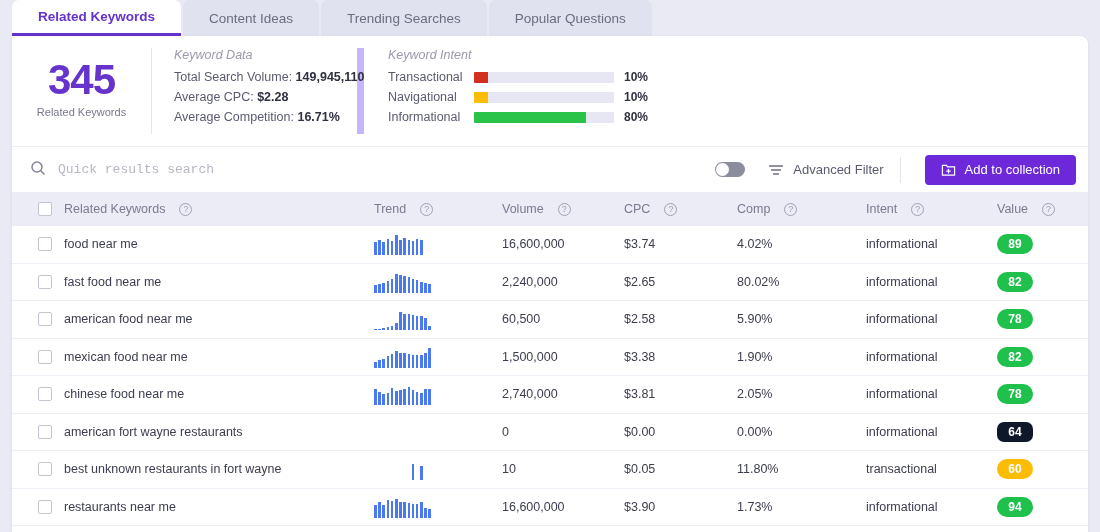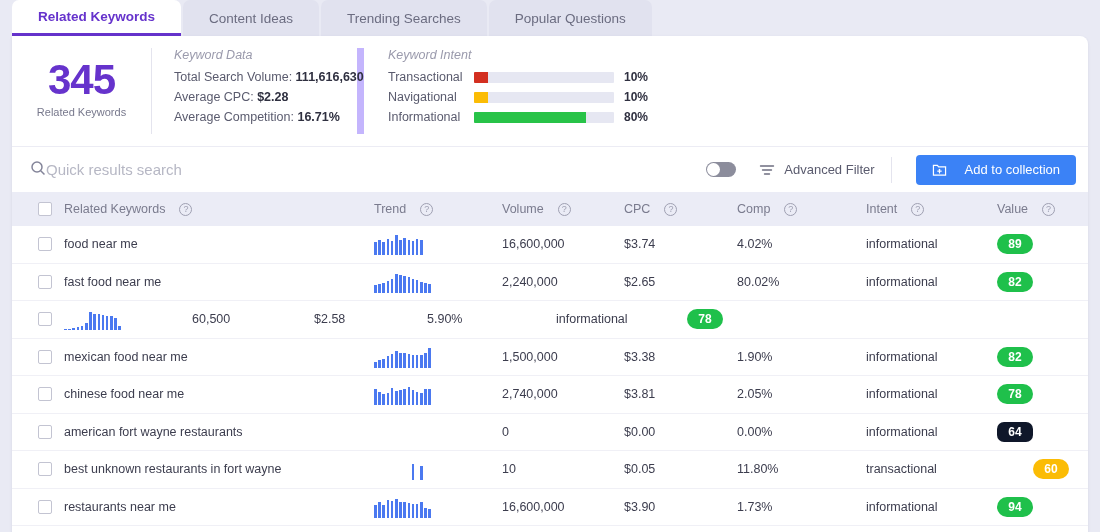--- a/index.html
+++ b/index.html
@@ -74,23 +74,23 @@
   .intent-pct { font-size: 12px; color: #2f3040; font-weight: bold; }
 
   
   .toolbar {
     position: relative; height: 46px;
     border-top: 1px solid #ececf4;
     display: flex; align-items: center; padding: 0 12px 0 18px;
   }
   .search-wrap { display: flex; align-items: center; flex: 1; }
   .search-input {
-    border: none; outline: none; font-size: 15px; color: #3c3d4e;
-    width: 420px; background: transparent;
-    font-family: Liberation Sans, sans-serif;
+    border: none; outline: none; font-size: 13px; color: #3c3d4e;
+    width: 420px; margin-left: 12px; background: transparent;
+    font-family: Liberation Mono, monospace;
   }
   .search-input::placeholder { color: #b6b7c4; }
 
   .toggle {
     width: 30px; height: 15px; border-radius: 8px; background: #8c8d9c;
     position: relative; cursor: pointer; margin-right: 14px;
   }
   .toggle .knob {
     position: absolute; left: 1px; top: 1px;
     width: 13px; height: 13px; border-radius: 50%; background: #fff;
@@ -99,23 +99,23 @@
   .filter-btn span { font-size: 13px; color: #5a5b6e; margin-left: 9px; }
   .divider-v { width: 1px; height: 26px; background: #e4e4ee; margin: 0 14px 0 2px; }
 
   .btn-export {
     display: flex; align-items: center; gap: 9px;
     height: 30px; padding: 0 14px;
     border: 1px solid #7d4fe0; border-radius: 4px;
     color: #6633cc; font-size: 13px; background: #fff; cursor: pointer;
   }
   .btn-add {
-    display: flex; align-items: center; gap: 18px;
+    display: flex; align-items: center; gap: 9px;
     height: 30px; padding: 0 16px; margin-left: 10px;
-    background: #3b82f6; border-radius: 4px;
+    background: #6d28d9; border-radius: 4px;
     color: #fff; font-size: 13px; cursor: pointer; border: none;
     font-family: "Liberation Sans", sans-serif;
   }
 
   
   .thead {
     display: flex; align-items: center; height: 34px;
     background: #ebecf6; color: #7a7b8e; font-size: 12.5px;
   }
   .trow {
@@ -176,21 +176,21 @@
 
     <div class="summary">
       <div class="kw-count">
         <div class="num">345</div>
         <div class="lbl">Related Keywords</div>
       </div>
 
       <div class="kw-data">
         <div class="sec-title">Keyword Data</div>
         <div id="kw-data-rows">
-            <div class="kv"><span>Total Search Volume:</span> <b>111,616,630</b></div>
+            <div class="kv"><span>Total Search Volume:</span> <b>149,945,110</b></div>
             <div class="kv"><span>Average CPC:</span> <b>$2.28</b></div>
             <div class="kv"><span>Average Competition:</span> <b>16.71%</b></div>
           </div>
       </div>
 
       <div class="kw-intent">
         <div class="sec-title">Keyword Intent</div>
         <div id="kw-intent-rows">
             <div class="intent-row">
               <div class="intent-name">Transactional</div>
@@ -346,20 +346,21 @@
           <div class="c-vol">2,240,000</div>
           <div class="c-cpc">$2.65</div>
           <div class="c-comp">80.02%</div>
           <div class="c-intent">informational</div>
           <div class="c-value"><span class="badge" style="background: rgb(31, 192, 75);">82</span></div>
         </div>
         <div class="trow">
           <div class="c-check">
             <div class="chk"></div>
           </div>
+          <div class="c-kw">american food near me</div>
           <div class="c-trend">
             <div class="spark">
               <i style="height: 1.76px;"></i>
               <i style="height: 1.76px;"></i>
               <i style="height: 2.2px;"></i>
               <i style="height: 3.08px;"></i>
               <i style="height: 4.4px;"></i>
               <i style="height: 7.48px;"></i>
               <i style="height: 18.04px;"></i>
               <i style="height: 15.84px;"></i>
@@ -467,21 +468,21 @@
               <i style="height: 0px;"></i>
               <i style="height: 14.52px;"></i>
               <i style="height: 0px;"></i>
               <i style="height: 0px;"></i>
             </div>
           </div>
           <div class="c-vol">10</div>
           <div class="c-cpc">$0.05</div>
           <div class="c-comp">11.80%</div>
           <div class="c-intent">transactional</div>
-          <div class="c-value"><span class="badge" style="background: rgb(251, 188, 5); margin-left: 36px;">60</span></div>
+          <div class="c-value"><span class="badge" style="background: rgb(251, 188, 5);">60</span></div>
         </div>
         <div class="trow">
           <div class="c-check">
             <div class="chk"></div>
           </div>
           <div class="c-kw">restaurants near me</div>
           <div class="c-trend">
             <div class="spark">
               <i style="height: 12.76px;"></i>
               <i style="height: 15.84px;"></i>

